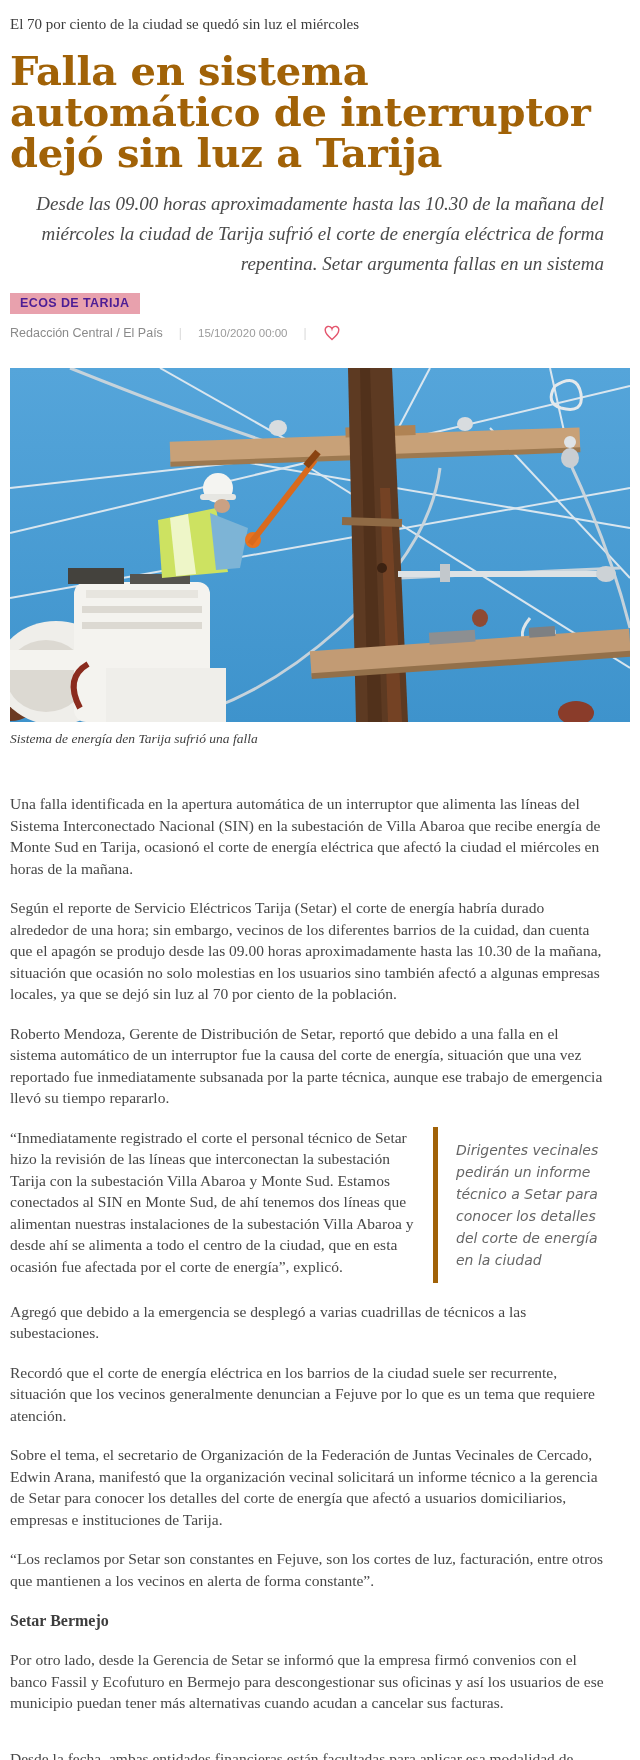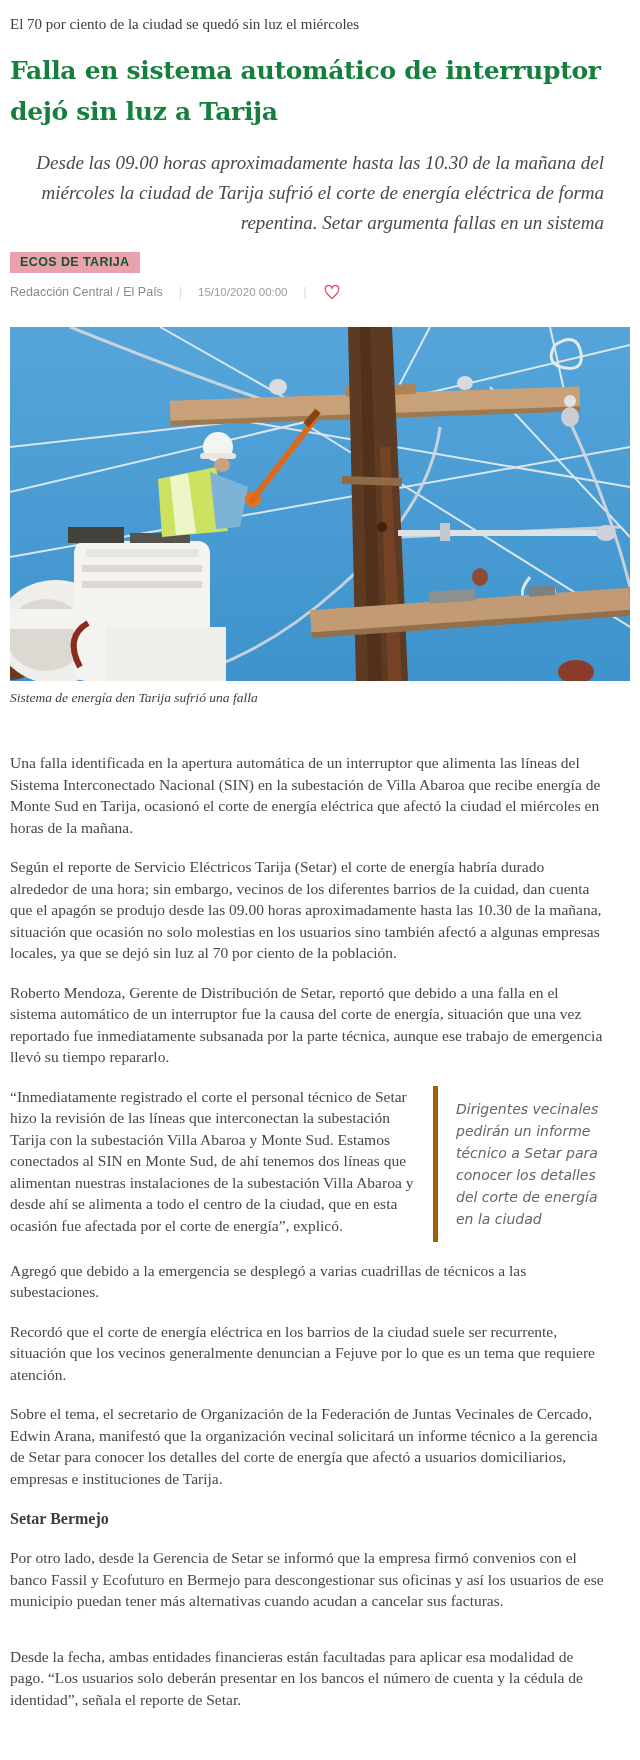--- a/index.html
+++ b/index.html
@@ -9,31 +9,31 @@
     font-family:"Liberation Serif", serif;
   }
   
   .kicker{
     font-family:"Liberation Serif", serif;
     font-size:15px; color:#3c3c3c; line-height:20px;
   }
   h1.headline{
     margin:16px 0 0 0;
     font-family:"DejaVu Serif", serif;
-    font-weight:700; font-size:25px; line-height:41px;
-    color:#15803d; letter-spacing:-0.3px;
+    font-weight:700; font-size:40px; line-height:41px;
+    color:#a16207; letter-spacing:-0.3px;
   }
   .subtitle{
     margin-top:16px;
     font-family:"Liberation Serif", serif; font-style:italic;
     font-size:19px; line-height:30px; color:#4a4a4a;text-align:right;
   }
   .tag{
     display:inline-block; margin-top:14px;
-    background:#e8a1ad; color:#14532d;
+    background:#e8a1ad; color:#4c1d95;
     font-family:"Liberation Sans", sans-serif; font-weight:bold;
     font-size:12.5px; letter-spacing:0.4px;
     padding:3px 10px 4px 10px;
     text-decoration:none; cursor:pointer;
   }
   .byline{
     margin-top:10px; display:flex; align-items:center; gap:16px;
     font-family:"Liberation Sans", sans-serif;
   }
   .byline .author{font-size:12.5px; color:#8a8a8a;}
@@ -208,20 +208,21 @@
         <p>“Inmediatamente registrado el corte el personal técnico de Setar hizo la revisión de las líneas que interconectan la subestación Tarija con la subestación Villa Abaroa y Monte Sud. Estamos conectados al SIN en Monte Sud, de ahí tenemos dos líneas que alimentan nuestras instalaciones de la subestación Villa Abaroa y desde ahí se alimenta a todo el centro de la ciudad, que en esta ocasión fue afectada por el corte de energía”, explicó.</p>
       </div>
       <aside class="pull-quote">
         <div class="pq-text">Dirigentes vecinales pedirán un informe técnico a Setar para conocer los detalles del corte de energía en la ciudad</div>
       </aside>
     </div>
 
     <p>Agregó que debido a la emergencia se desplegó a varias cuadrillas de técnicos a las subestaciones.</p>
     <p>Recordó que el corte de energía eléctrica en los barrios de la ciudad suele ser recurrente, situación que los vecinos generalmente denuncian a Fejuve por lo que es un tema que requiere atención.</p>
     <p>Sobre el tema, el secretario de Organización de la Federación de Juntas Vecinales de Cercado, Edwin Arana, manifestó que la organización vecinal solicitará un informe técnico a la gerencia de Setar para conocer los detalles del corte de energía que afectó a usuarios domiciliarios, empresas e instituciones de Tarija.</p>
+    <p>“Los reclamos por Setar son constantes en Fejuve, son los cortes de luz, facturación, entre otros que mantienen a los vecinos en alerta de forma constante”.</p>
 
     <h2 class="subhead">Setar Bermejo</h2>
 
     <p>Por otro lado, desde la Gerencia de Setar se informó que la empresa firmó convenios con el banco Fassil y Ecofuturo en Bermejo para descongestionar sus oficinas y así los usuarios de ese municipio puedan tener más alternativas cuando acudan a cancelar sus facturas.</p>
     <p class="extra-gap">Desde la fecha, ambas entidades financieras están facultadas para aplicar esa modalidad de pago. “Los usuarios solo deberán presentar en los bancos el número de cuenta y la cédula de identidad”, señala el reporte de Setar.</p>
   </div>
 
 </div>
 
 </body></html>

